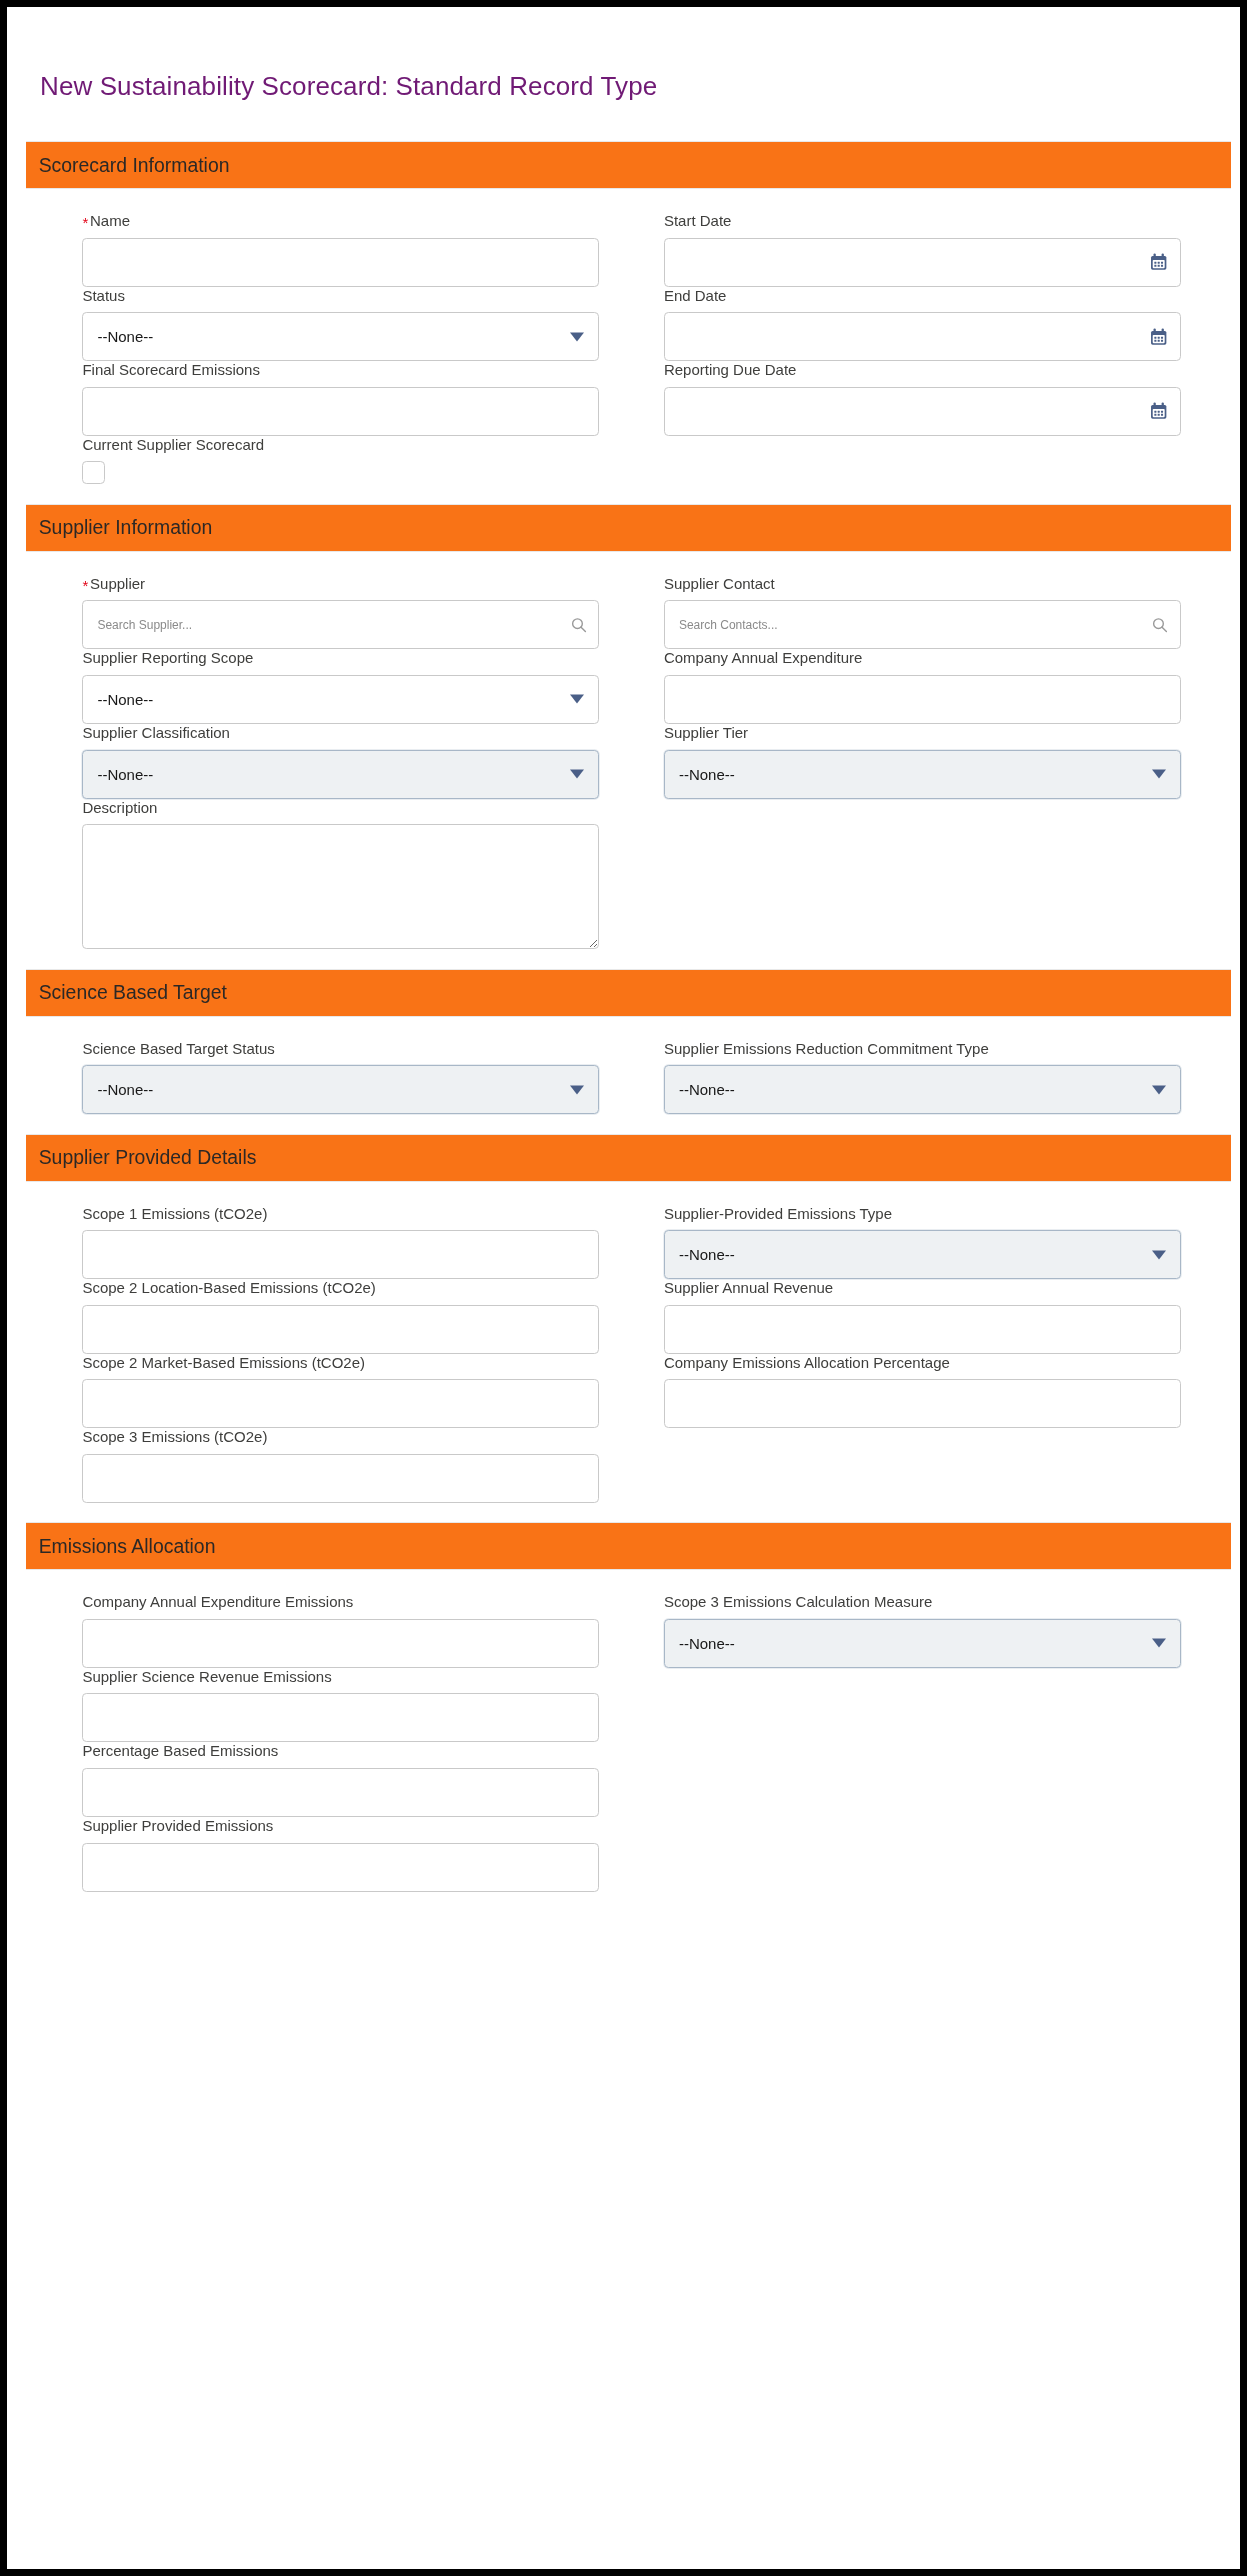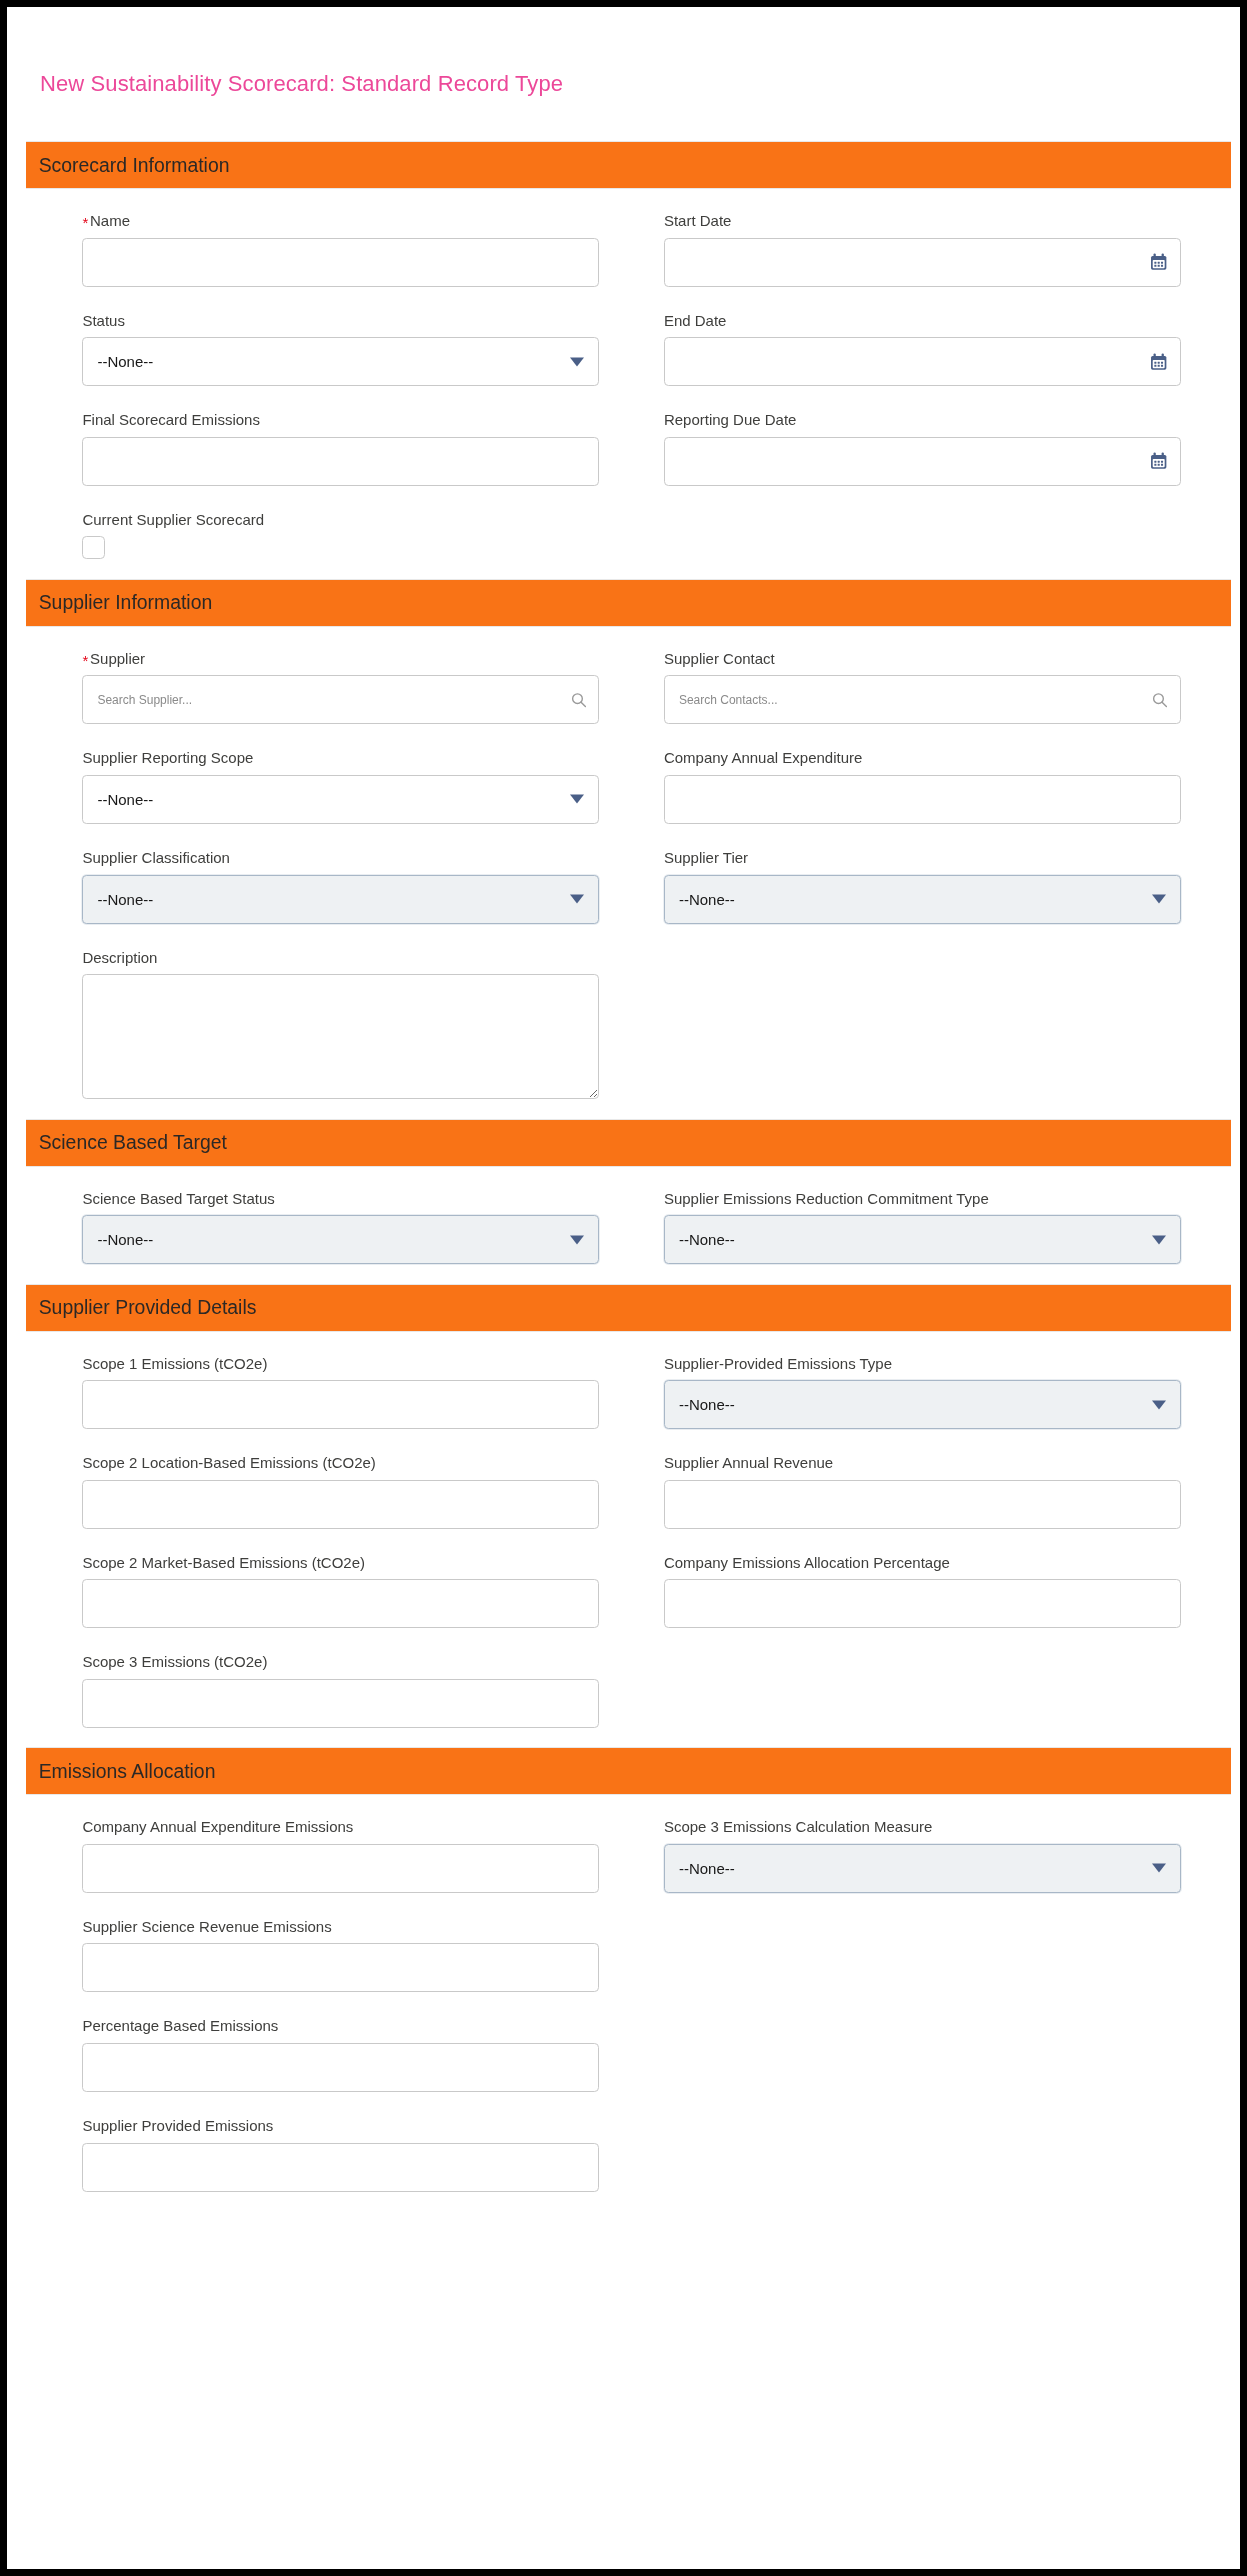--- a/index.html
+++ b/index.html
@@ -12,22 +12,22 @@
     overflow: hidden;
   }
   .frame {
     position: absolute;
     left: 7px; top: 7px;
     width: 1233px; height: 2562px;
     background: #ffffff;
     overflow: hidden;
   }
   .page-title {
-    font-size: 22px;
-    color: #ec4899;
+    font-size: 26px;
+    color: #701a75;
     font-weight: 400;
     letter-spacing: 0.1px;
     padding: 0;
     margin: 0;
     position: absolute;
     left: 33px;
     top: 64px;
   }
   .card {
     position: absolute;
@@ -55,21 +55,21 @@
   }
   .row {
     display: flex;
     width: 100%;
   }
   .col {
     width: 50%;
     padding: 0 0 0 56px;
   }
   .col.right { padding-left: 35px; }
-  .field { margin-bottom: 25px; }
+  .field { }
   .field:last-child { margin-bottom: 0; }
   .f-label {
     font-size: 15px;
     color: #3e3e3c;
     line-height: 17.6px;
     margin-bottom: 8px;
     display: block;
     white-space: nowrap;
   }
   .req {

